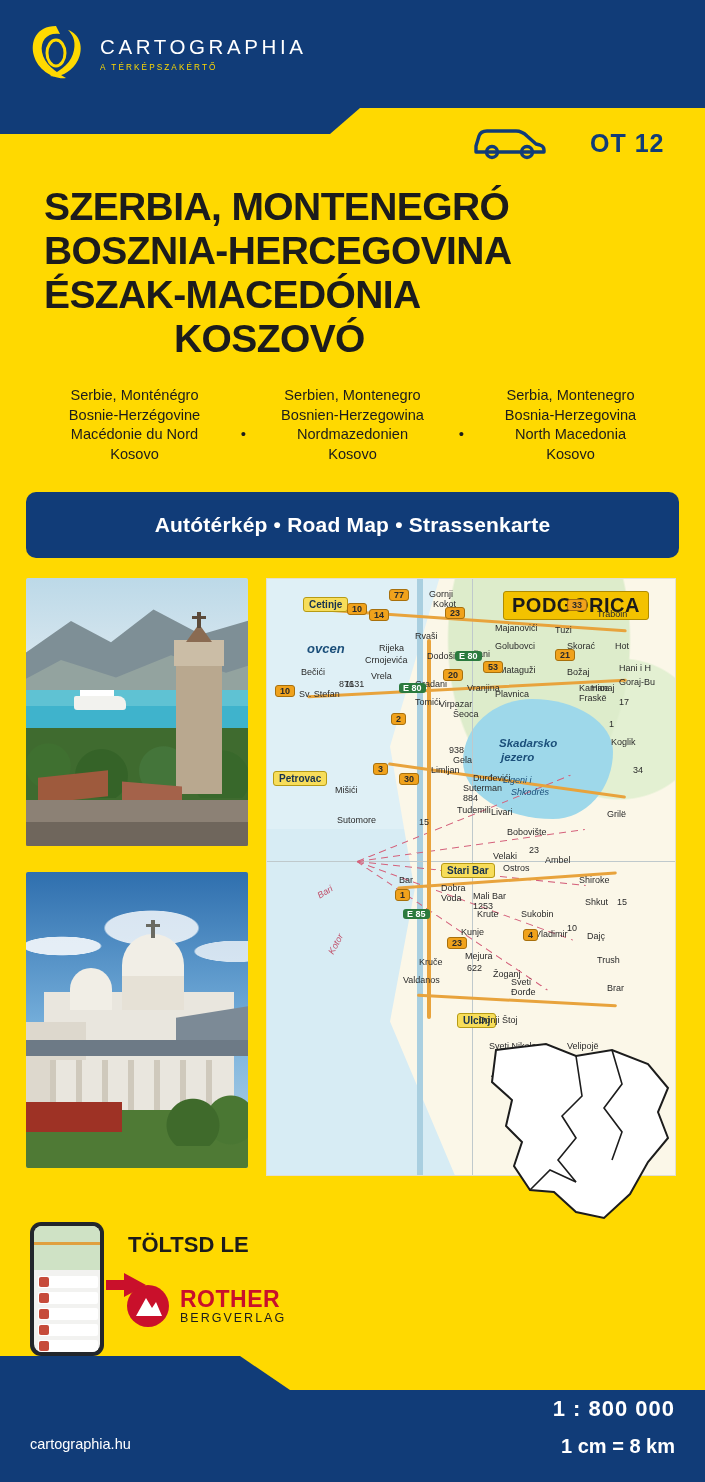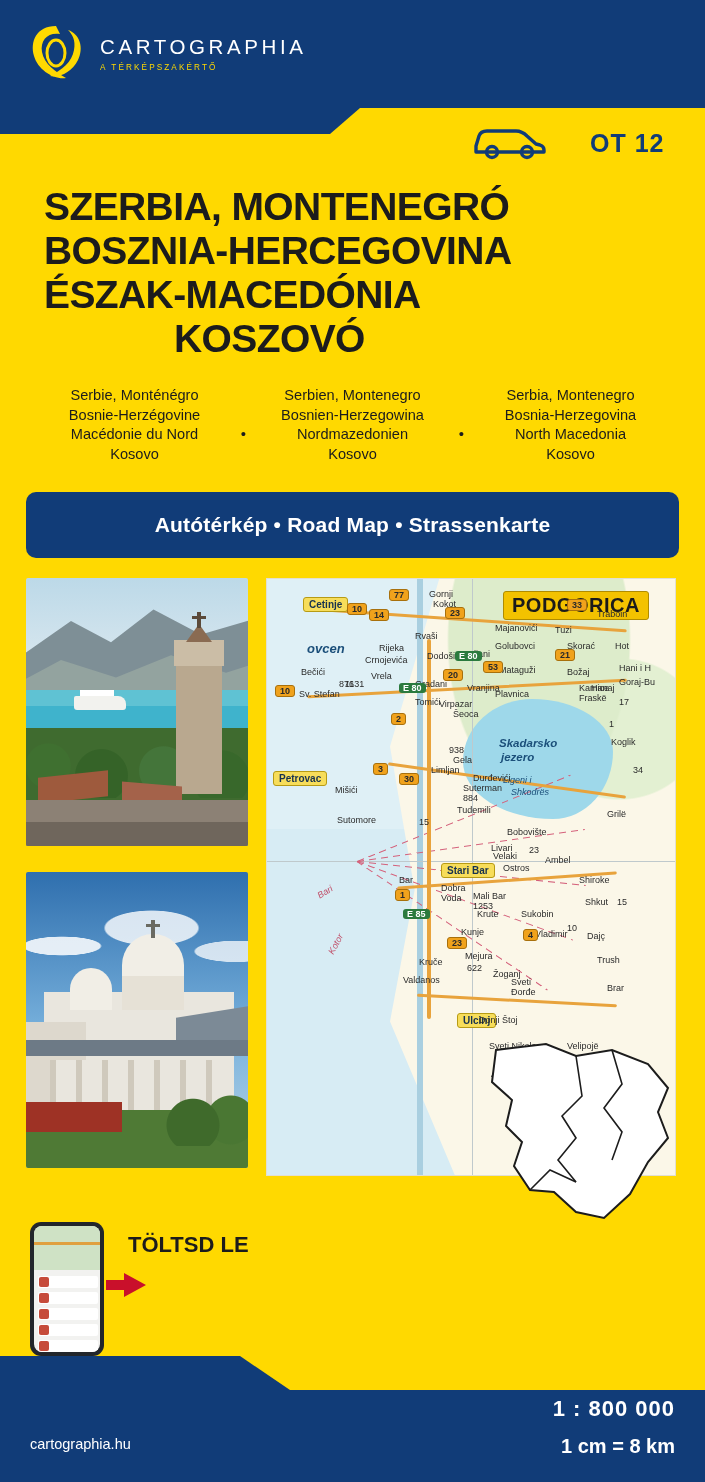--- a/index.html
+++ b/index.html
@@ -415,21 +415,21 @@
         <div class="map-lbl" style="left: 186px; top: 176px;">Gela</div>
         <div class="map-lbl" style="left: 366px; top: 186px;">34</div>
         <div class="map-lbl" style="left: 164px; top: 186px;">Limljan</div>
         <div class="map-lbl" style="left: 206px; top: 194px;">Durđevići</div>
         <div class="map-lbl" style="left: 68px; top: 206px;">Mišići</div>
         <div class="map-lbl" style="left: 196px; top: 204px;">Suterman</div>
         <div class="map-lbl" style="left: 196px; top: 214px;">884</div>
         <div class="map-lbl" style="left: 190px; top: 226px;">Tudemili</div>
         <div class="map-lbl" style="left: 70px; top: 236px;">Sutomore</div>
         <div class="map-lbl" style="left: 152px; top: 238px;">15</div>
-        <div class="map-lbl" style="left: 224px; top: 228px; margin-top: 36px;">Livari</div>
+        <div class="map-lbl" style="left: 224px; top: 228px;">Livari</div>
         <div class="map-lbl" style="left: 240px; top: 248px;">Bobovište</div>
         <div class="map-lbl" style="left: 340px; top: 230px;">Grilë</div>
         <div class="map-lbl" style="left: 262px; top: 266px;">23</div>
         <div class="map-lbl" style="left: 226px; top: 272px;">Velaki</div>
         <div class="map-lbl" style="left: 236px; top: 284px;">Ostros</div>
         <div class="map-lbl" style="left: 278px; top: 276px;">Ambel</div>
         <div class="map-lbl" style="left: 132px; top: 296px;">Bar</div>
         <div class="map-lbl" style="left: 174px; top: 304px;">Dobra</div>
         <div class="map-lbl" style="left: 174px; top: 314px;">Voda</div>
         <div class="map-lbl" style="left: 312px; top: 296px;">Shiroke</div>
@@ -506,20 +506,30 @@
   </div>
 
   <svg class="promo-arrow" viewBox="0 0 40 26">
     <path d="M40 13 L18 1 L18 8 L0 8 L0 18 L18 18 L18 25 Z" fill="#c9102b"></path>
   </svg>
 
   <div class="promo-text">
     <div>TÖLTSD LE</div>
   </div>
 
+  <div class="rother">
+    <svg class="rother-badge" viewBox="0 0 44 44">
+      <circle cx="22" cy="22" r="21" fill="#c9102b"></circle>
+      <path d="M10 32 L20 14 L26 24 L30 18 L36 32 Z" fill="#ffffff"></path>
+    </svg>
+    <div>
+      <div class="rother-name">ROTHER</div>
+      <div class="rother-sub">BERGVERLAG</div>
+    </div>
+  </div>
 
   <div class="bottom-notch"></div>
   <div class="bottom-band"></div>
   <div class="site">cartographia.hu</div>
   <div class="scale1">1 : 800 000</div>
   <div class="scale2">1 cm = 8 km</div>
 
 </div>
 
 </body></html>

